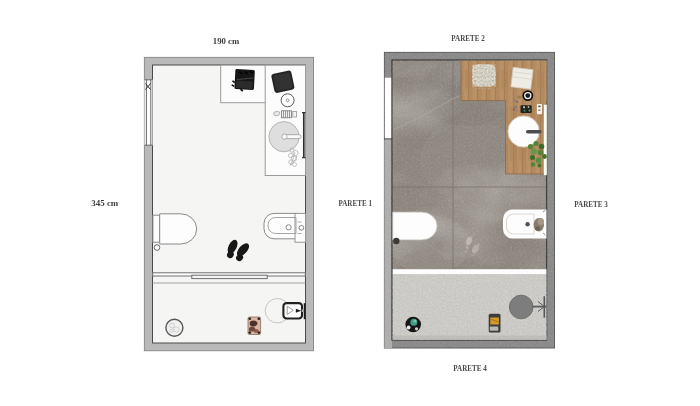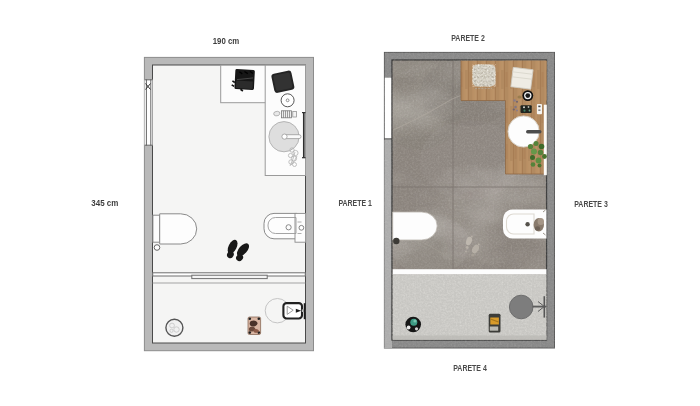--- a/index.html
+++ b/index.html
@@ -1,17 +1,17 @@
 <!DOCTYPE html>
 <html><head>
 <meta charset="utf-8">
 <style>
 html,body{margin:0;padding:0;background:#fff;}
 #stage{position:relative;width:700px;height:406px;background:#fff;overflow:hidden;
-font-family:Liberation Sans, sans-serif;}
+font-family:Liberation Serif, serif;}
 svg{position:absolute;left:0;top:0;}
 </style>
 </head>
 <body>
 <div id="stage">
 <svg width="700" height="406" viewBox="0 0 700 406">
 <defs>
 <pattern id="wood" width="9" height="36" patternUnits="userSpaceOnUse">
   <rect width="9" height="36" fill="#b28a60"></rect>
   <rect x="0" width="0.9" height="36" fill="#a37950" opacity="0.85"></rect>

